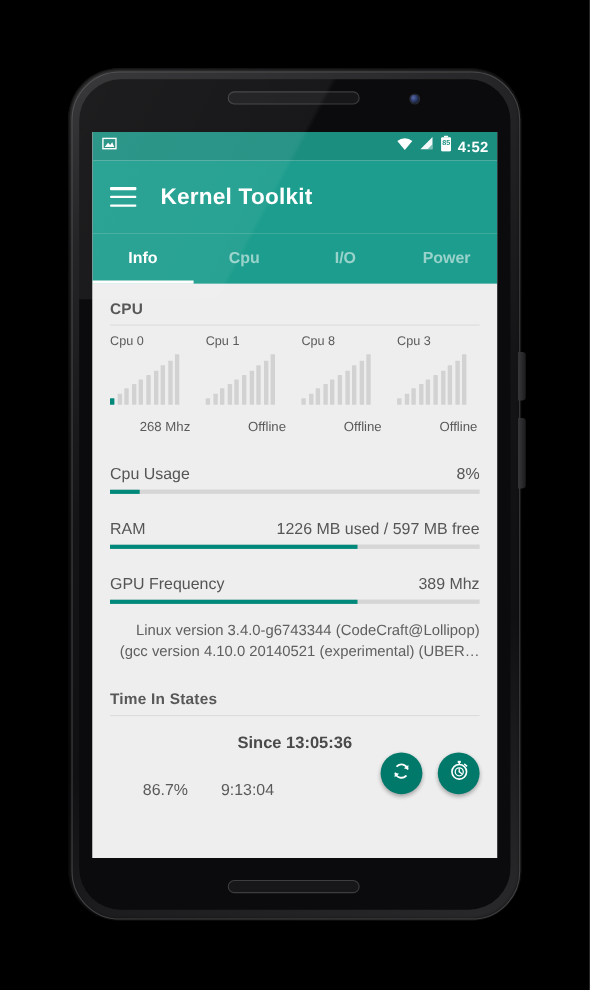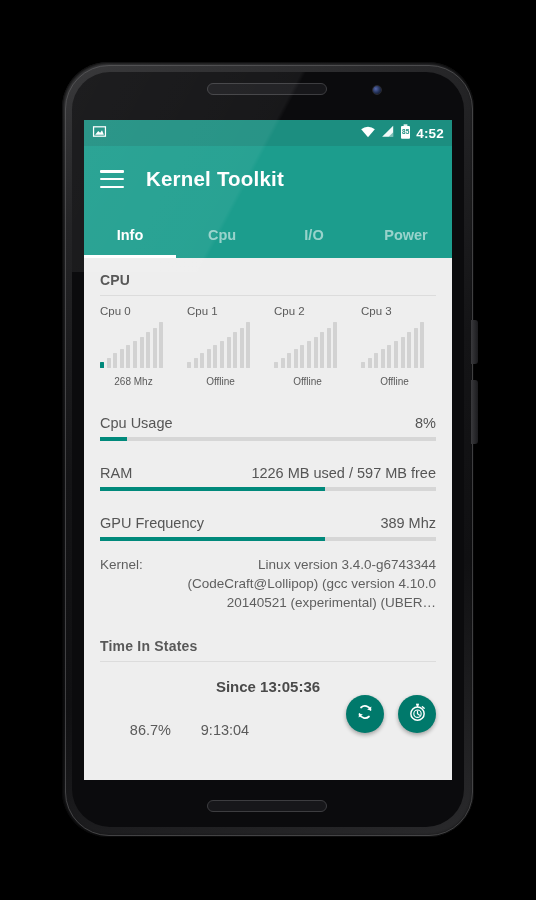--- a/index.html
+++ b/index.html
@@ -236,25 +236,25 @@
     gap: 2.6px;
     padding-left: 6px;
   }
   .cpu-bars .bar {
     width: 4px;
     background: #d2d2d2;
     border-radius: .5px;
   }
   .cpu-bars .bar.on { background: #00897b; }
   .cpu-freq {
-    font-size: 10px;
+    font-size: 12px;
     color: #5a5a5a;
-    text-align: center;
+    text-align: right;
     padding-right: 8px;
-    margin-top: 8px;
+    margin-top: 13px;
   }
 
   
   .stat-row { padding: 10px 16px 0 16px; }
   .stat-top {
     display: flex;
     justify-content: space-between;
     align-items: baseline;
     font-size: 14.5px;
     color: #555555;
@@ -432,21 +432,21 @@
               <div class="bar" style="height: 23px;"></div>
               <div class="bar" style="height: 27.1818px;"></div>
               <div class="bar" style="height: 31.3636px;"></div>
               <div class="bar" style="height: 35.5455px;"></div>
               <div class="bar" style="height: 39.7273px;"></div>
               <div class="bar" style="height: 46px;"></div>
             </div>
           <div class="cpu-freq">Offline</div>
         </div>
         <div class="cpu-cell">
-          <div class="cpu-name">Cpu 2</div>
+          <div class="cpu-name">Cpu 8</div>
           <div class="cpu-bars">
               <div class="bar" style="height: 6.27273px;"></div>
               <div class="bar" style="height: 10.4545px;"></div>
               <div class="bar" style="height: 14.6364px;"></div>
               <div class="bar" style="height: 18.8182px;"></div>
               <div class="bar" style="height: 23px;"></div>
               <div class="bar" style="height: 27.1818px;"></div>
               <div class="bar" style="height: 31.3636px;"></div>
               <div class="bar" style="height: 35.5455px;"></div>
               <div class="bar" style="height: 39.7273px;"></div>
@@ -496,21 +496,20 @@
         <div class="stat-top">
           <span>GPU Frequency</span>
           <span class="stat-value">389 Mhz</span>
         </div>
         <div class="progress-track">
           <div class="progress-fill" style="width: 67%;"></div>
         </div>
       </div>
 
       <div class="kernel-block">
-        <div class="kernel-label">Kernel:</div>
         <div class="kernel-text">Linux version 3.4.0-g6743344 (CodeCraft@Lollipop) (gcc version 4.10.0 20140521 (experimental) (UBER…</div>
       </div>
 
       <div class="section-header">Time In States</div>
       <div class="divider"></div>
 
       <div class="tis-row">
         <div class="tis-since">Since 13:05:36</div>
         <div class="fab-group">
           <div class="fab">

